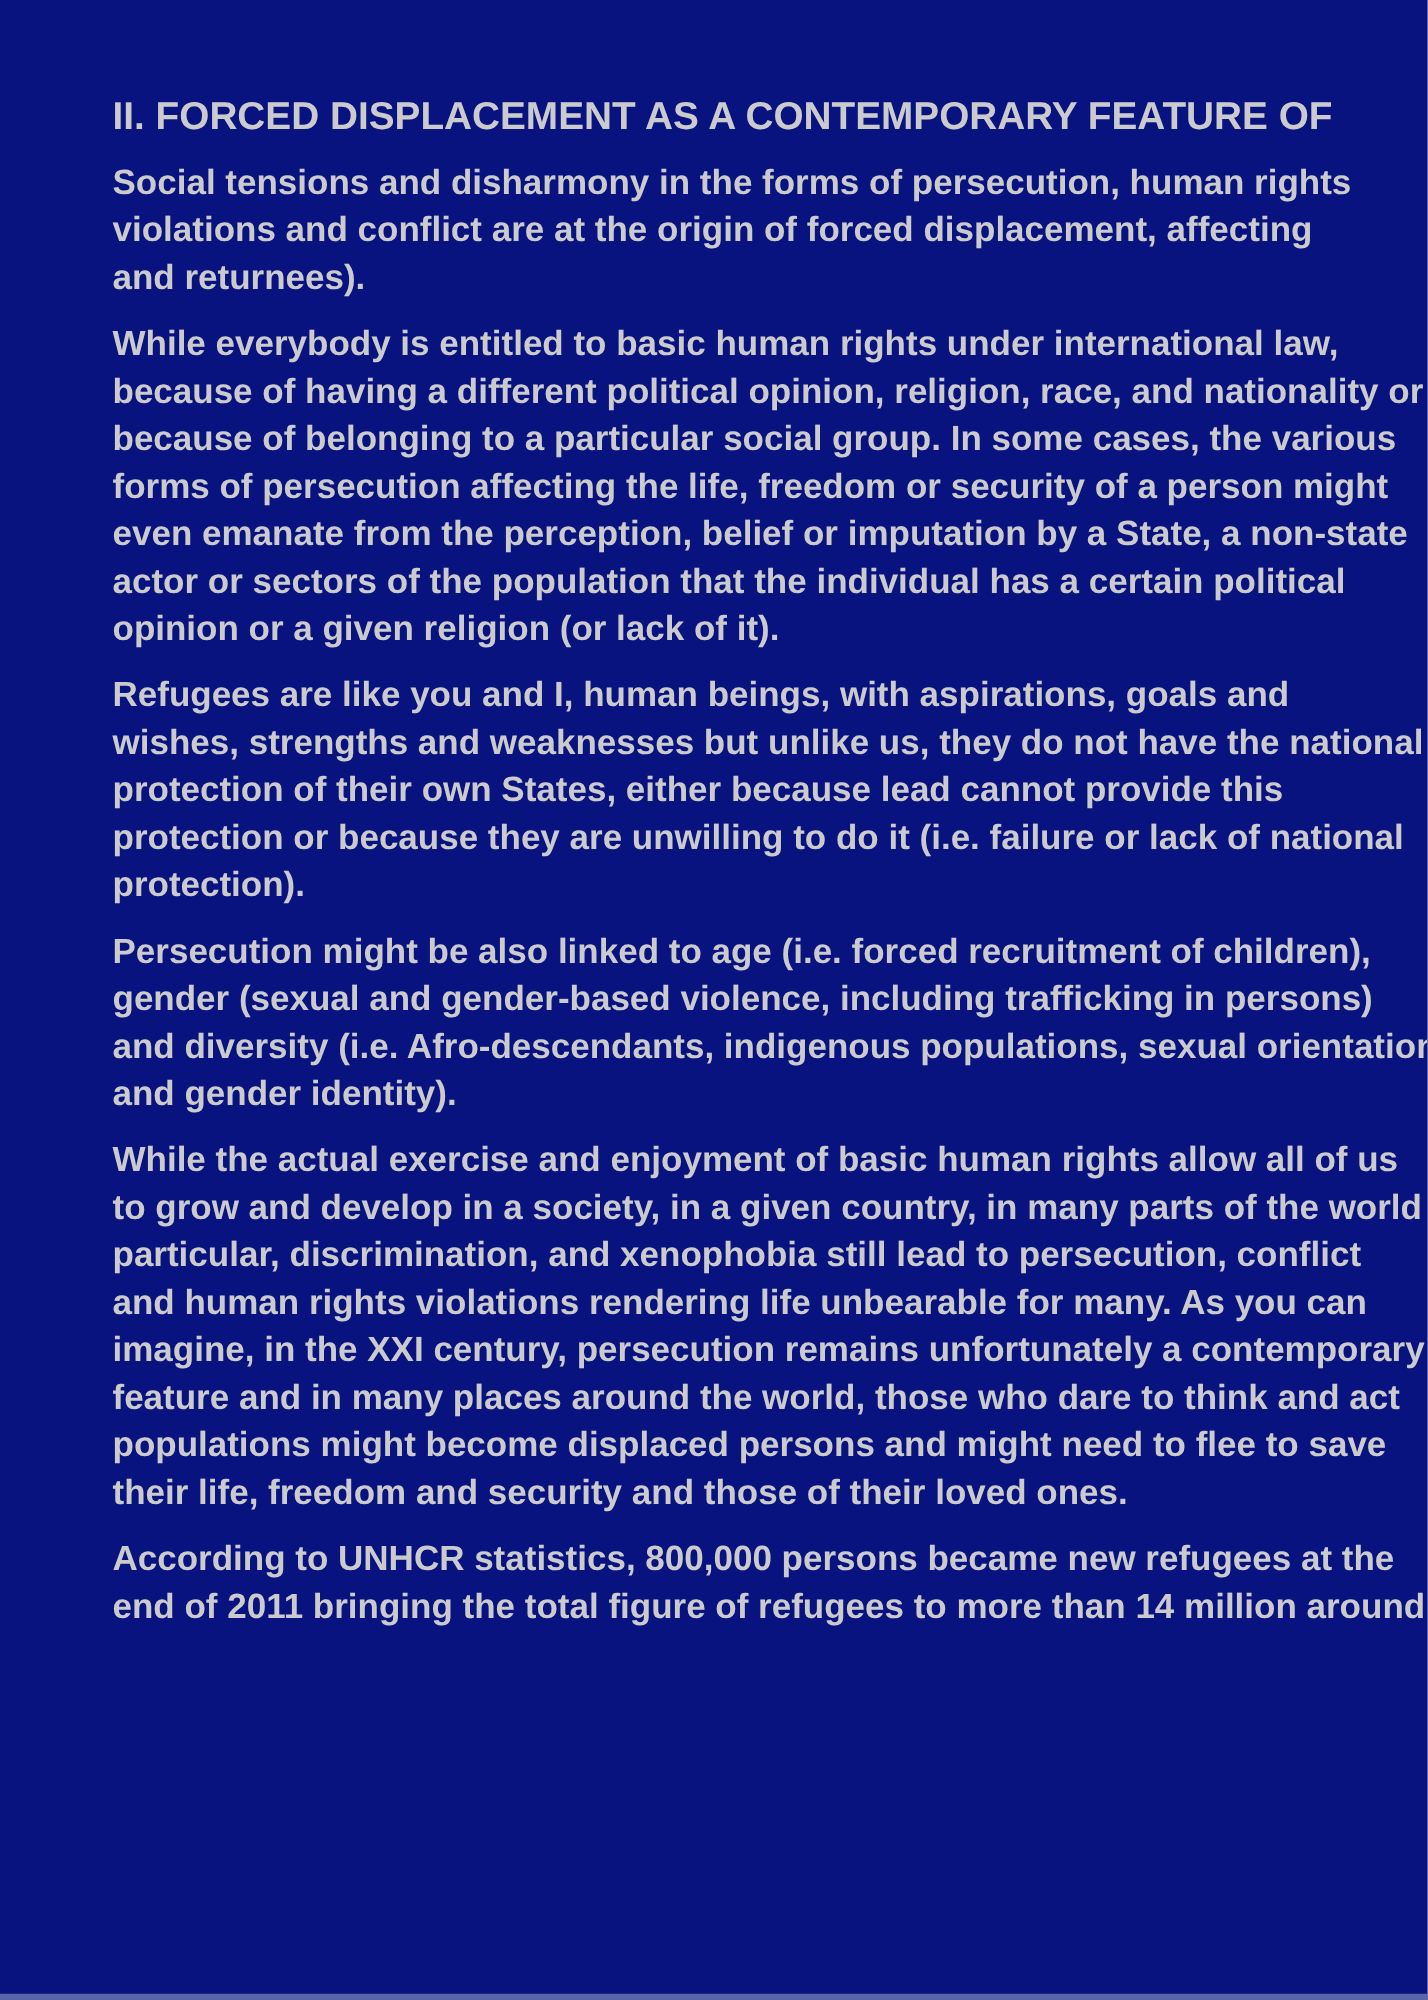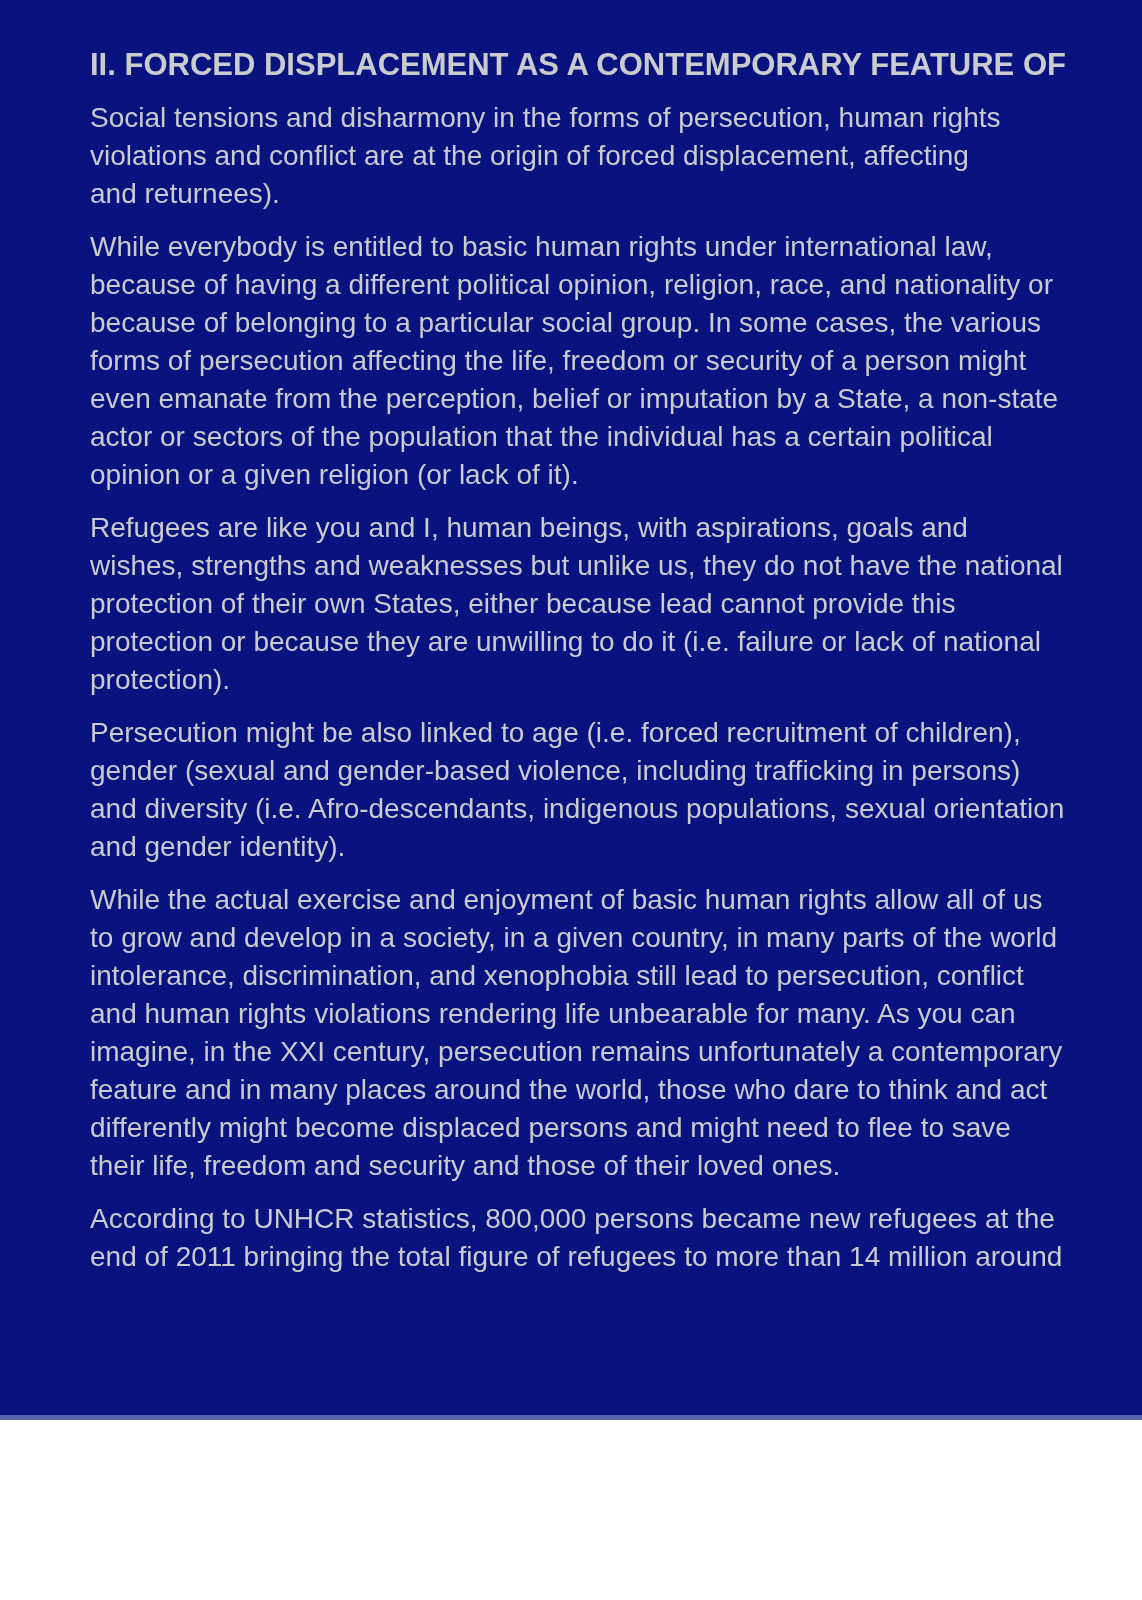--- a/index.html
+++ b/index.html
@@ -2,44 +2,44 @@
 <html style="--bg: #081380; --fg: #cbcbce; --strip: #5a64a8;"><head>
 <meta charset="utf-8">
 <style>
   html, body {
     margin: 0;
     padding: 0;
   }
   .page {
     position: relative;
     width: 1142px;
-    height: 1420px;
+    height: 1600px;
     background: var(--bg, #081380);
     overflow: hidden;
     font-family: "Liberation Sans", sans-serif;
     box-sizing: border-box;
-    padding: 44px 100px 0 90px;
+    padding: 72px 100px 0 90px;
   }
   .heading {
     margin: 0 0 14px 0;
     font-size: 31px;
     line-height: 41px;
     font-weight: bold;
     color: var(--fg, #cbcbce);
     letter-spacing: 0px;
   }
   .heading .line,
   .paragraph .line {
     white-space: nowrap;
   }
   .paragraph {
     margin: 0 0 15px 0;
     font-size: 28px;
     line-height: 38px;
-    font-weight: normal;
+    font-weight: bold;
     color: var(--fg, #cbcbce);
   }
   .bottom-strip {
     position: absolute;
     left: 0;
     bottom: 0;
     width: 100%;
     height: 5px;
     background: var(--strip, #5a64a8);
   }
@@ -75,25 +75,25 @@
       </div>
       <div class="paragraph">
         <div class="line">Persecution might be also linked to age (i.e. forced recruitment of children),</div>
         <div class="line">gender (sexual and gender-based violence, including trafficking in persons)</div>
         <div class="line">and diversity (i.e. Afro-descendants, indigenous populations, sexual orientation</div>
         <div class="line">and gender identity).</div>
       </div>
       <div class="paragraph">
         <div class="line">While the actual exercise and enjoyment of basic human rights allow all of us</div>
         <div class="line">to grow and develop in a society, in a given country, in many parts of the world</div>
-        <div class="line">intolerance, discrimination, and xenophobia still lead to persecution, conflict</div>
+        <div class="line">particular, discrimination, and xenophobia still lead to persecution, conflict</div>
         <div class="line">and human rights violations rendering life unbearable for many. As you can</div>
         <div class="line">imagine, in the XXI century, persecution remains unfortunately a contemporary</div>
         <div class="line">feature and in many places around the world, those who dare to think and act</div>
-        <div class="line">differently might become displaced persons and might need to flee to save</div>
+        <div class="line">populations might become displaced persons and might need to flee to save</div>
         <div class="line">their life, freedom and security and those of their loved ones.</div>
       </div>
       <div class="paragraph">
         <div class="line">According to UNHCR statistics, 800,000 persons became new refugees at the</div>
         <div class="line">end of 2011 bringing the total figure of refugees to more than 14 million around</div>
       </div>
     </div>
   <div class="bottom-strip"></div>
 </div>
 

